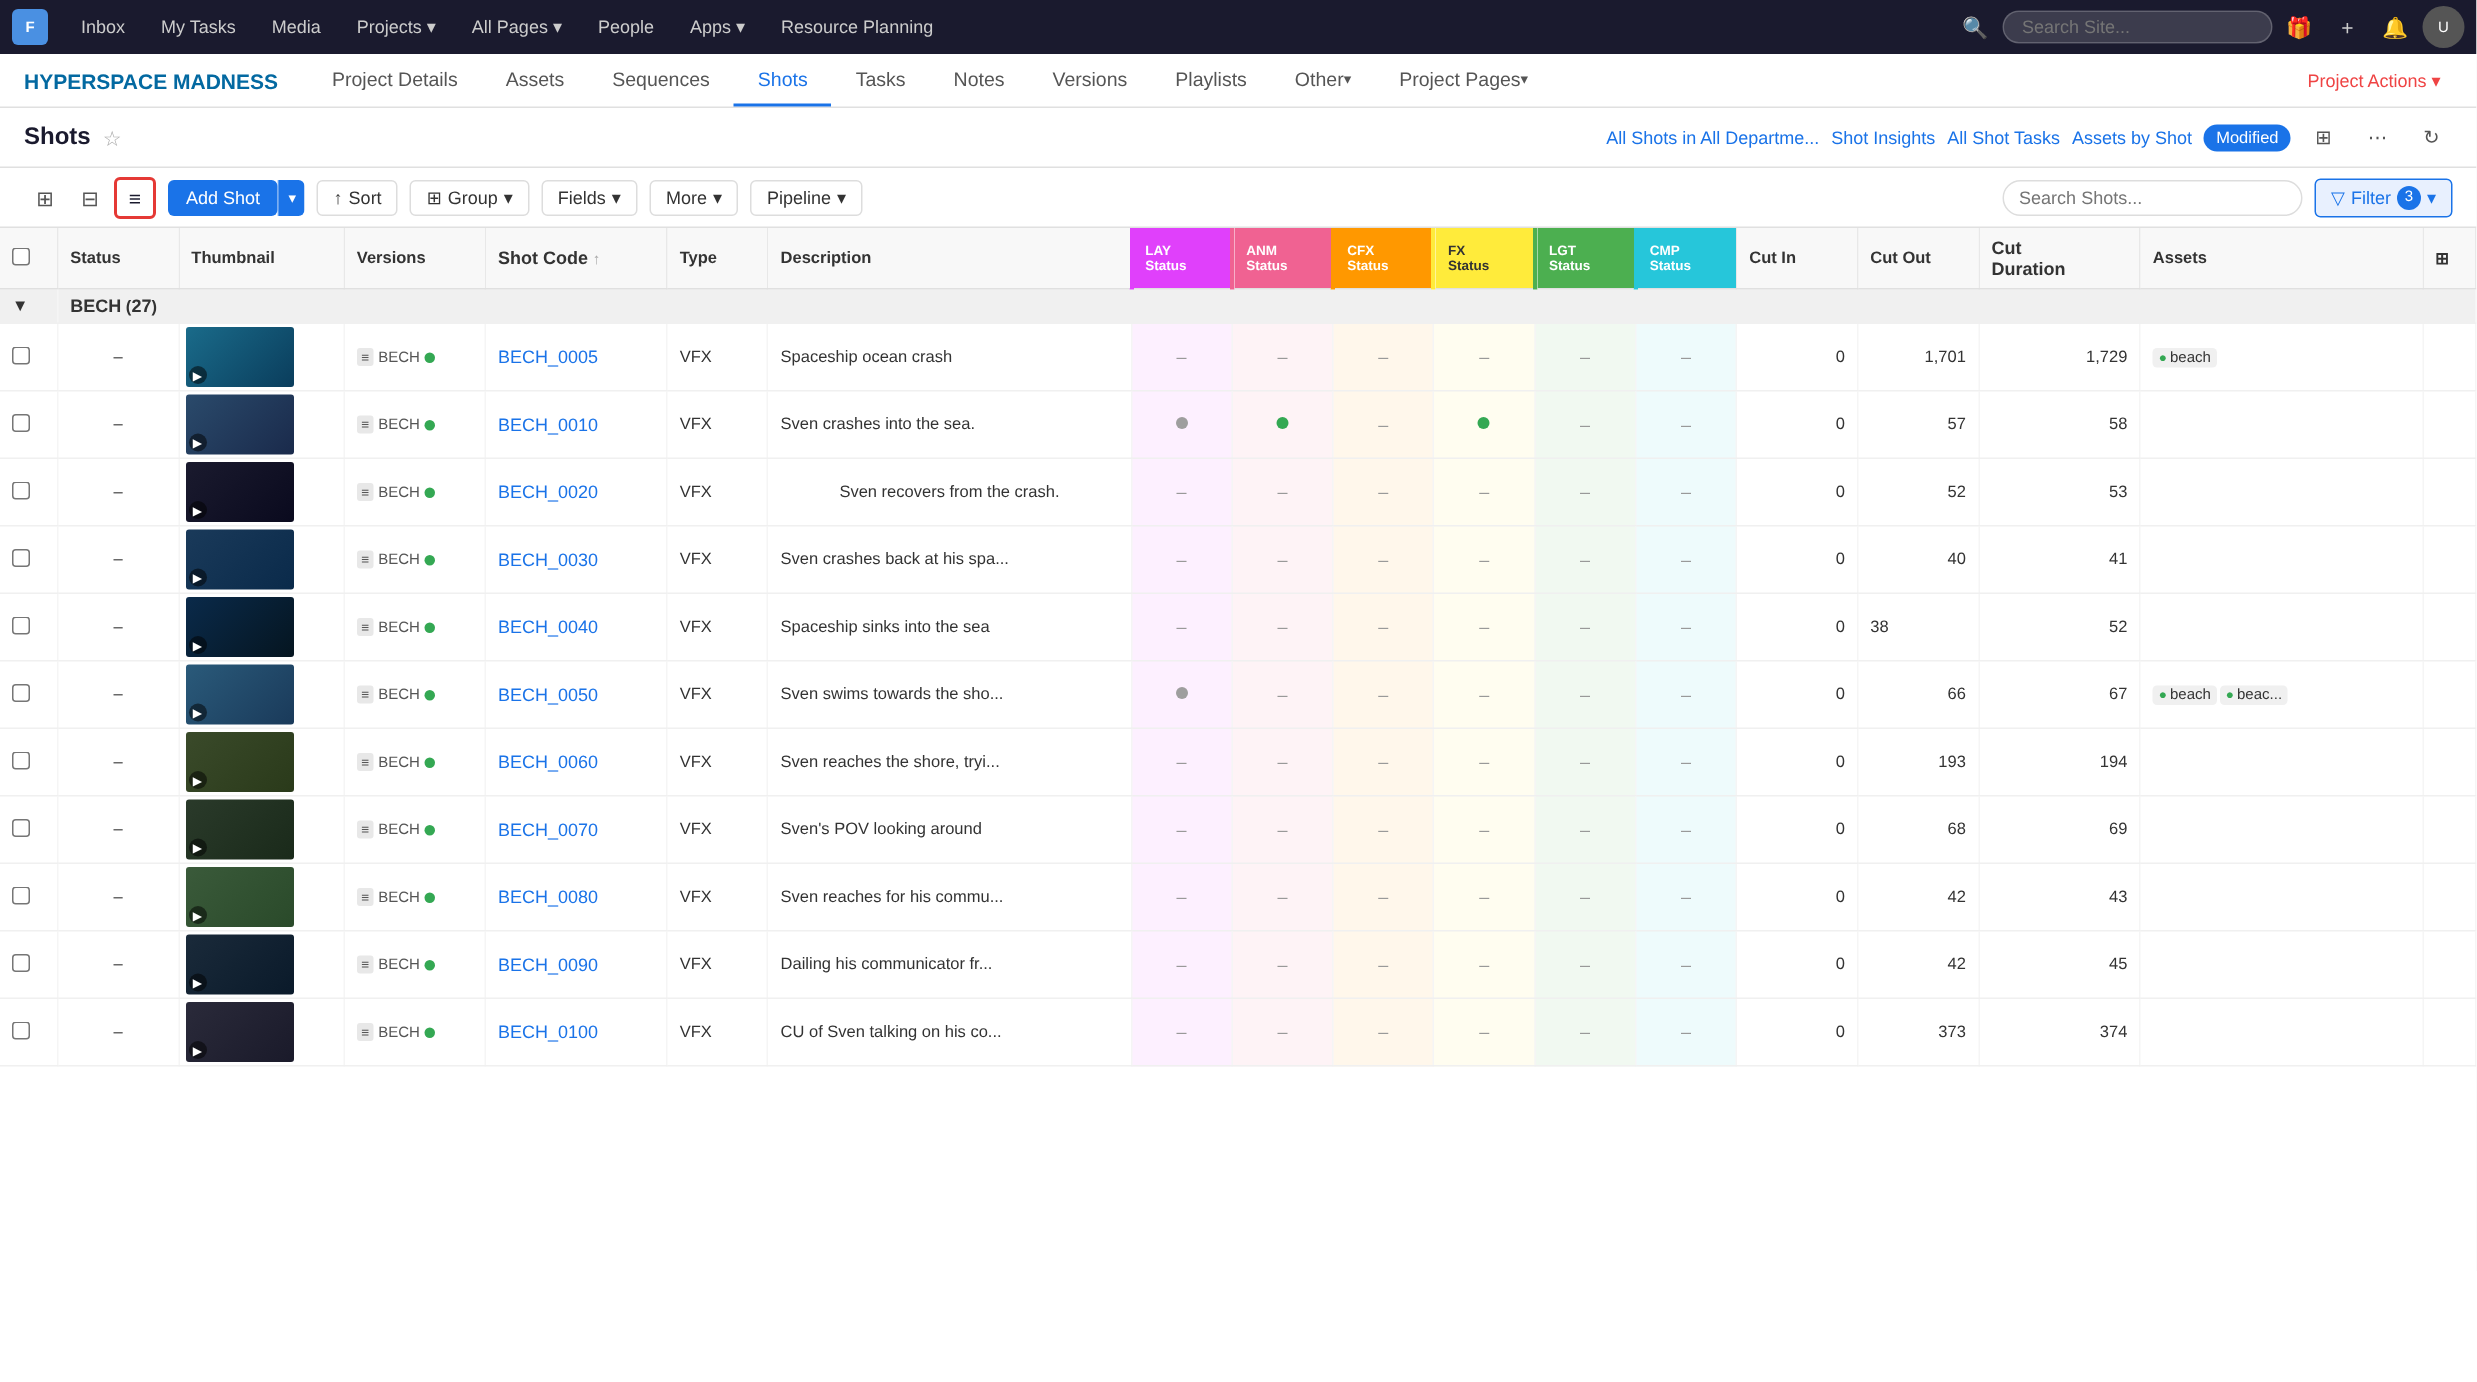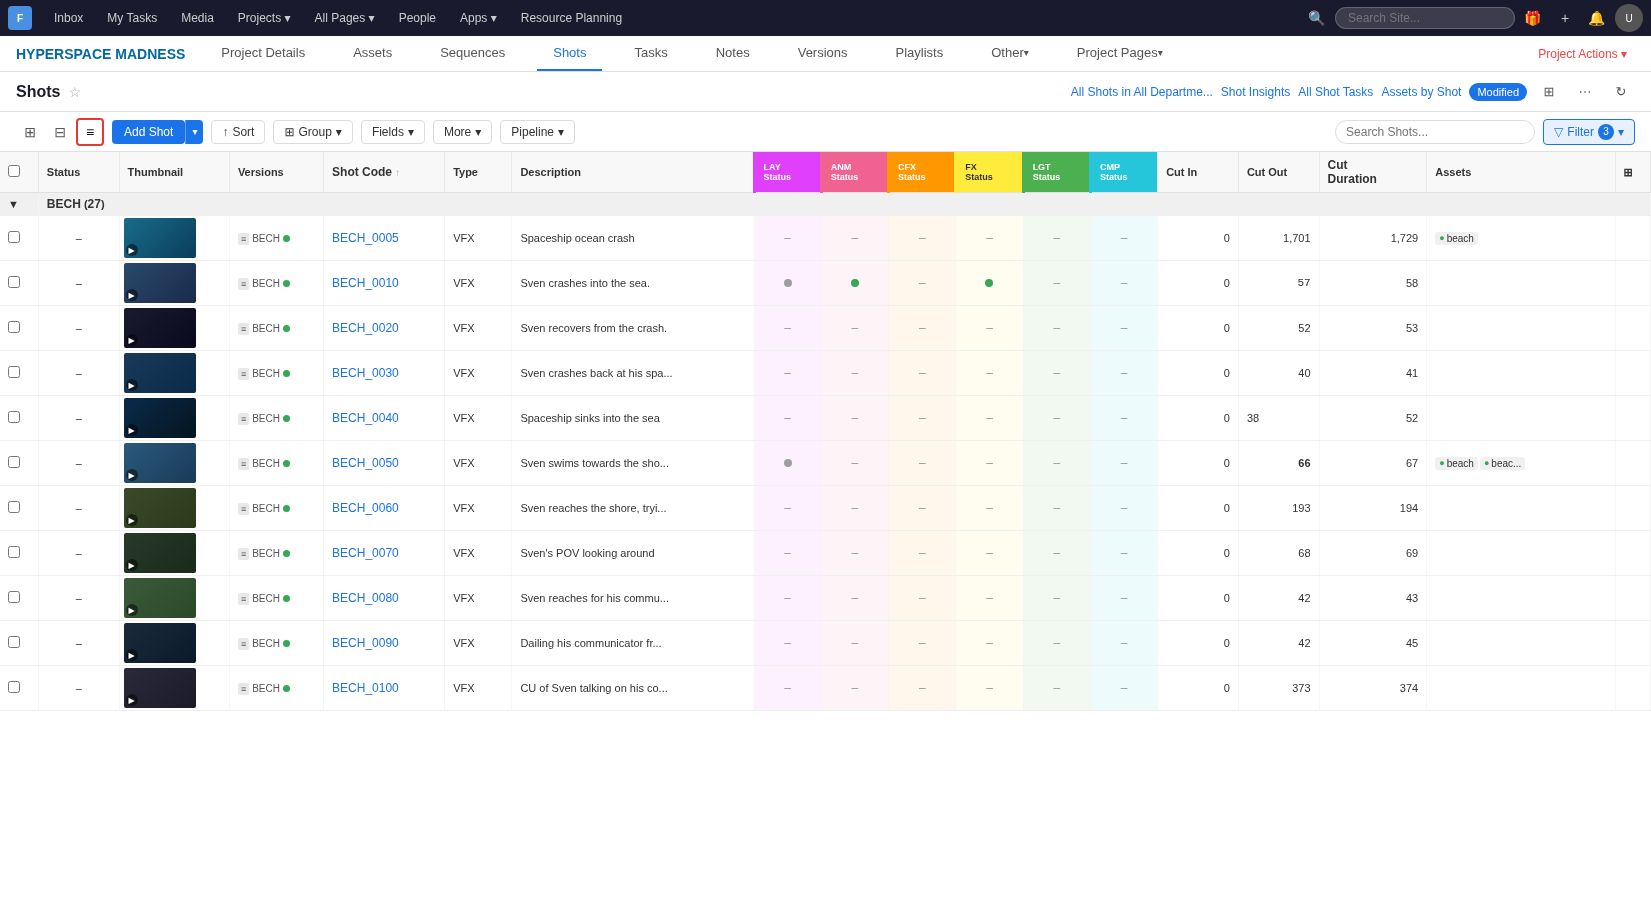--- a/index.html
+++ b/index.html
@@ -65,21 +65,21 @@
       padding: 0 16px;
     }
     .project-name {
       font-size: 14px;
       font-weight: 700;
       color: #0369a1;
       margin-right: 20px;
     }
     .project-tabs {
       display: flex;
-      gap: 16px;
+      gap: 0;
       align-items: center;
       height: 100%;
       flex: 1;
     }
     .project-tab {
       padding: 0 16px;
       height: 100%;
       display: flex;
       align-items: center;
       color: #555;
@@ -571,21 +571,21 @@
     </td>
     <td>VFX</td>
     <td style="max-width:180px;overflow:hidden;text-overflow:ellipsis;white-space:nowrap;">Sven crashes into the sea.</td>
     <td class="col-status-pipe lay-col" style="text-align:center;"><span style="display:inline-block;width:8px;height:8px;background:#9e9e9e;border-radius:50%;"></span></td>
     <td class="col-status-pipe anm-col" style="text-align:center;"><span style="display:inline-block;width:8px;height:8px;background:#34a853;border-radius:50%;"></span></td>
     <td class="col-status-pipe cfx-col" style="text-align:center;"><span style="color:#999;">–</span></td>
     <td class="col-status-pipe fx-col" style="text-align:center;"><span style="display:inline-block;width:8px;height:8px;background:#34a853;border-radius:50%;"></span></td>
     <td class="col-status-pipe lgt-col" style="text-align:center;"><span style="color:#999;">–</span></td>
     <td class="col-status-pipe cmp-col" style="text-align:center;"><span style="color:#999;">–</span></td>
     <td class="col-cut" style="text-align:right;">0</td>
-    <td class="col-cut" style="text-align:right;font-family:Liberation Mono, monospace;">57</td>
+    <td class="col-cut" style="text-align:right;">57</td>
     <td class="col-cut" style="text-align:right;">58</td>
     <td></td>
     <td></td>
   </tr>
           <tr>
     <td class="checkbox-cell">
       <input type="checkbox" style="">
     </td>
     <td class="dash-cell">–</td>
     <td class="thumbnail-cell">
@@ -597,21 +597,21 @@
       <span style="display:inline-flex;align-items:center;gap:3px;font-size:10px;color:#555;">
         <span style="background:#e8e8e8;border-radius:2px;padding:1px 3px;font-size:9px;">≡</span>
         BECH
         <span style="display:inline-block;width:7px;height:7px;background:#34a853;border-radius:50%;"></span>
       </span>
     </td>
     <td>
       <a class="shot-link">BECH_0020</a>
     </td>
     <td>VFX</td>
-    <td style="max-width:180px;overflow:hidden;text-overflow:ellipsis;white-space:nowrap;">Sven recovers from the crash.</td>
+    <td style="max-width:180px;overflow:hidden;text-overflow:ellipsis;white-space:nowrap;text-align:center;">Sven recovers from the crash.</td>
     <td class="col-status-pipe lay-col" style="text-align:center;"><span style="color:#999;">–</span></td>
     <td class="col-status-pipe anm-col" style="text-align:center;"><span style="color:#999;">–</span></td>
     <td class="col-status-pipe cfx-col" style="text-align:center;"><span style="color:#999;">–</span></td>
     <td class="col-status-pipe fx-col" style="text-align:center;"><span style="color:#999;">–</span></td>
     <td class="col-status-pipe lgt-col" style="text-align:center;"><span style="color:#999;">–</span></td>
     <td class="col-status-pipe cmp-col" style="text-align:center;"><span style="color:#999;">–</span></td>
     <td class="col-cut" style="text-align:right;">0</td>
     <td class="col-cut" style="text-align:right;">52</td>
     <td class="col-cut" style="text-align:right;">53</td>
     <td></td>
@@ -707,21 +707,21 @@
     </td>
     <td>VFX</td>
     <td style="max-width:180px;overflow:hidden;text-overflow:ellipsis;white-space:nowrap;">Sven swims towards the sho...</td>
     <td class="col-status-pipe lay-col" style="text-align:center;"><span style="display:inline-block;width:8px;height:8px;background:#9e9e9e;border-radius:50%;"></span></td>
     <td class="col-status-pipe anm-col" style="text-align:center;"><span style="color:#999;">–</span></td>
     <td class="col-status-pipe cfx-col" style="text-align:center;"><span style="color:#999;">–</span></td>
     <td class="col-status-pipe fx-col" style="text-align:center;"><span style="color:#999;">–</span></td>
     <td class="col-status-pipe lgt-col" style="text-align:center;"><span style="color:#999;">–</span></td>
     <td class="col-status-pipe cmp-col" style="text-align:center;"><span style="color:#999;">–</span></td>
     <td class="col-cut" style="text-align:right;">0</td>
-    <td class="col-cut" style="text-align:right;font-weight:bold;">66</td>
+    <td class="col-cut" style="text-align:right;">66</td>
     <td class="col-cut" style="text-align:right;">67</td>
     <td><span style="display:inline-flex;align-items:center;gap:2px;background:#f0f0f0;border-radius:3px;padding:1px 4px;font-size:10px;margin-right:2px;">
       <span style="color:#34a853;font-size:9px;">●</span>beach
     </span><span style="display:inline-flex;align-items:center;gap:2px;background:#f0f0f0;border-radius:3px;padding:1px 4px;font-size:10px;margin-right:2px;">
       <span style="color:#34a853;font-size:9px;">●</span>beac...
     </span></td>
     <td></td>
   </tr>
           <tr>
     <td class="checkbox-cell">

